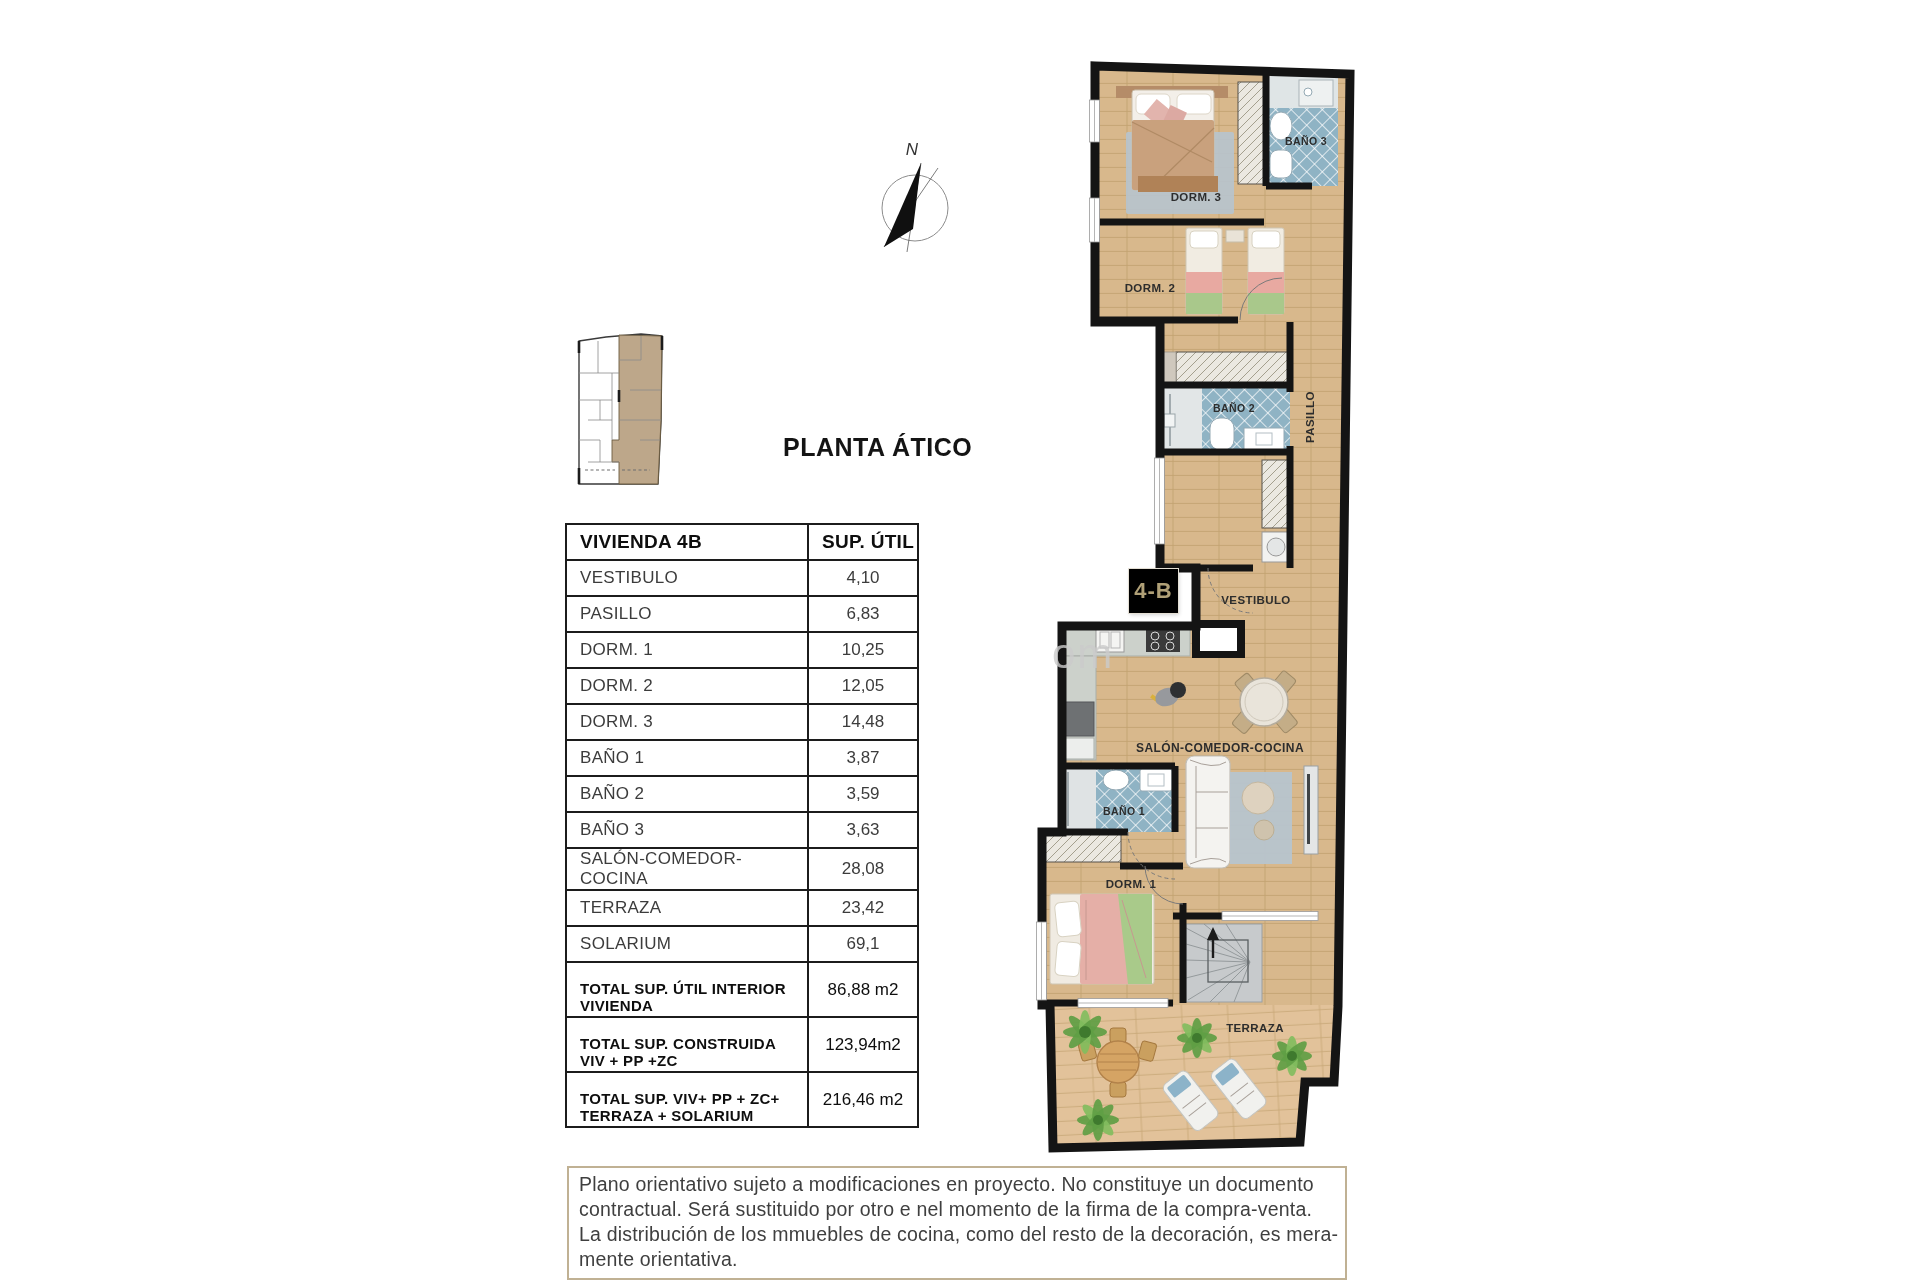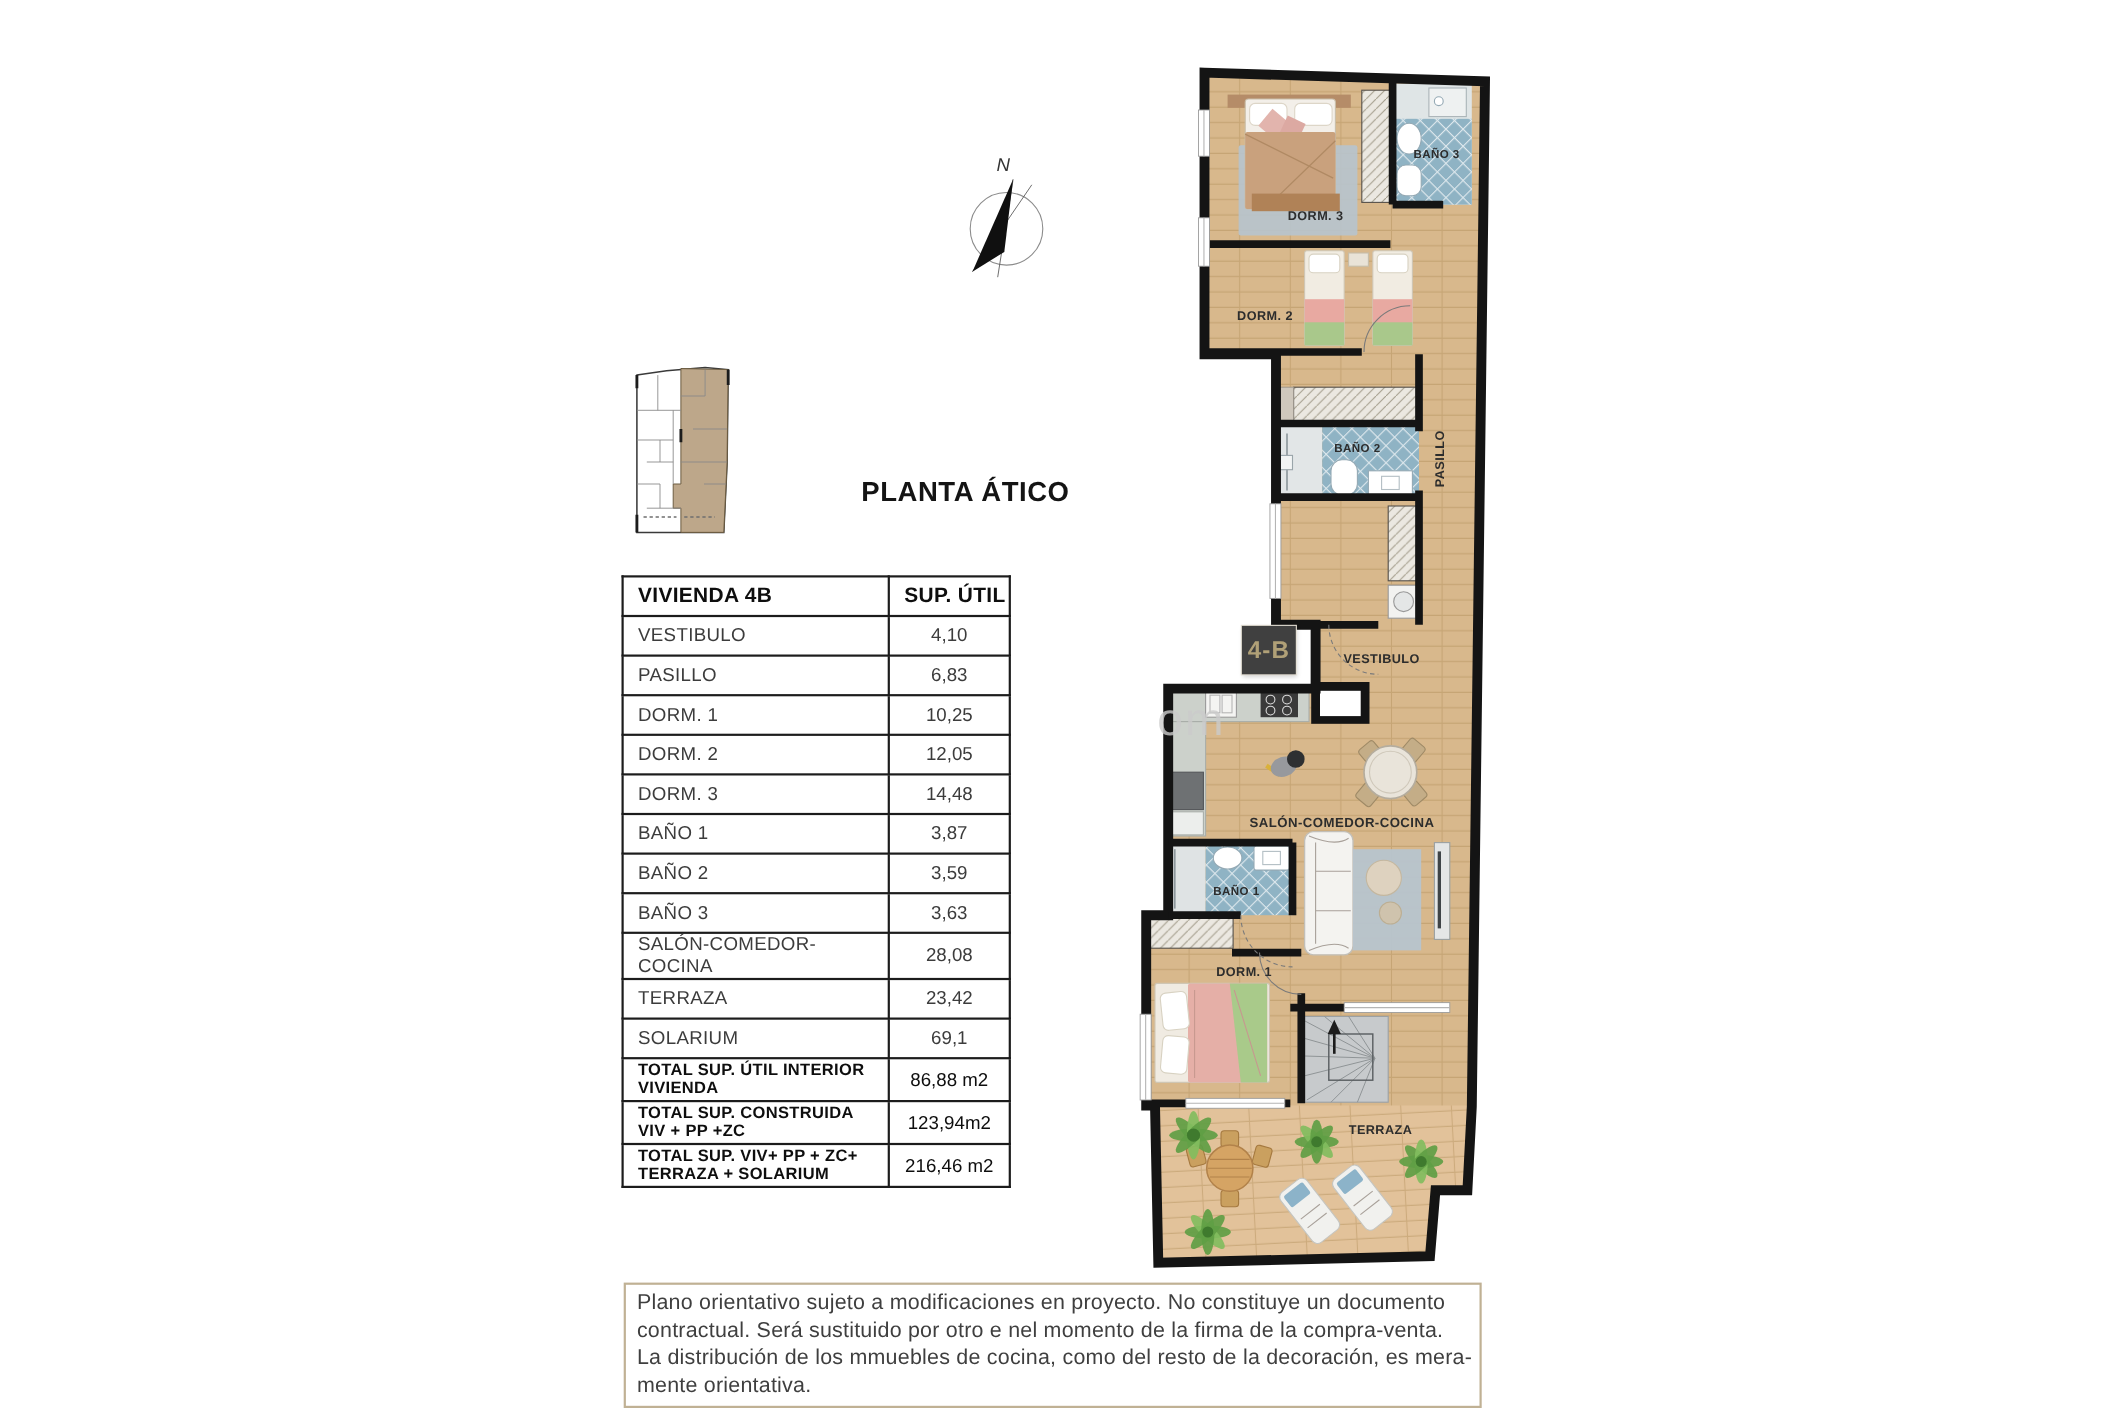--- a/index.html
+++ b/index.html
@@ -52,30 +52,30 @@
   .areas-table col.c-name{width:242px;} .areas-table col.c-area{width:110px;}
   .areas-table th,.areas-table td{border:2px solid #1c1c1c;overflow:hidden;}
   .areas-table th{height:34px;font-size:19px;font-weight:700;color:#0e0e0e;text-align:left;
     padding:0 0 0 13px;letter-spacing:.3px;}
   .areas-table th.area-h{text-align:left;padding-left:13px;}
   .areas-table tr.r{height:36px;}
   .areas-table td.name-cell{font-size:17px;color:#3c3c3c;padding:0 0 0 13px;letter-spacing:.3px;}
   .areas-table td.area-cell{font-size:17px;color:#3c3c3c;text-align:center;padding:0;}
   .areas-table tr.total{height:33px;}
   .areas-table tr.total td.name-cell{font-size:15px;font-weight:700;color:#0e0e0e;line-height:16.5px;
-    padding-top:2px;padding-bottom:2px;}
+    padding-top:18px;padding-bottom:2px;}
   .areas-table tr.total td.name-cell span{display:block;}
   .areas-table tr.total td.area-cell{font-weight:400;color:#0e0e0e;}
 
   
   .room-label{position:absolute;transform:translate(-50%,-50%);font-size:11.5px;font-weight:700;
     letter-spacing:.4px;color:#2d2d2d;white-space:nowrap;}
   .room-label.small{font-size:10.5px;}
   .room-label.rot{transform:translate(-50%,-50%) rotate(-90deg);}
-  .unit-badge{position:absolute;left:1129px;top:569px;width:49px;height:44px;background:#404040;
+  .unit-badge{position:absolute;left:1129px;top:569px;width:49px;height:44px;background:#000000;
     box-shadow:0 0 0 1px #e4dfd4,1px 2px 4px rgba(0,0,0,.18);display:flex;align-items:center;
     justify-content:center;font-size:22px;font-weight:700;letter-spacing:1px;color:var(--accent_tan);}
 
   
   .disclaimer{position:absolute;left:567px;top:1166px;width:780px;box-sizing:border-box;
     border:2px solid var(--disclaimer_border);background:#fff;padding:4px 10px 6px 10px;
     font-size:19.5px;line-height:25px;color:#3f3f3f;letter-spacing:.2px;}
   .disclaimer div{white-space:nowrap;}
 </style>
 </head>

